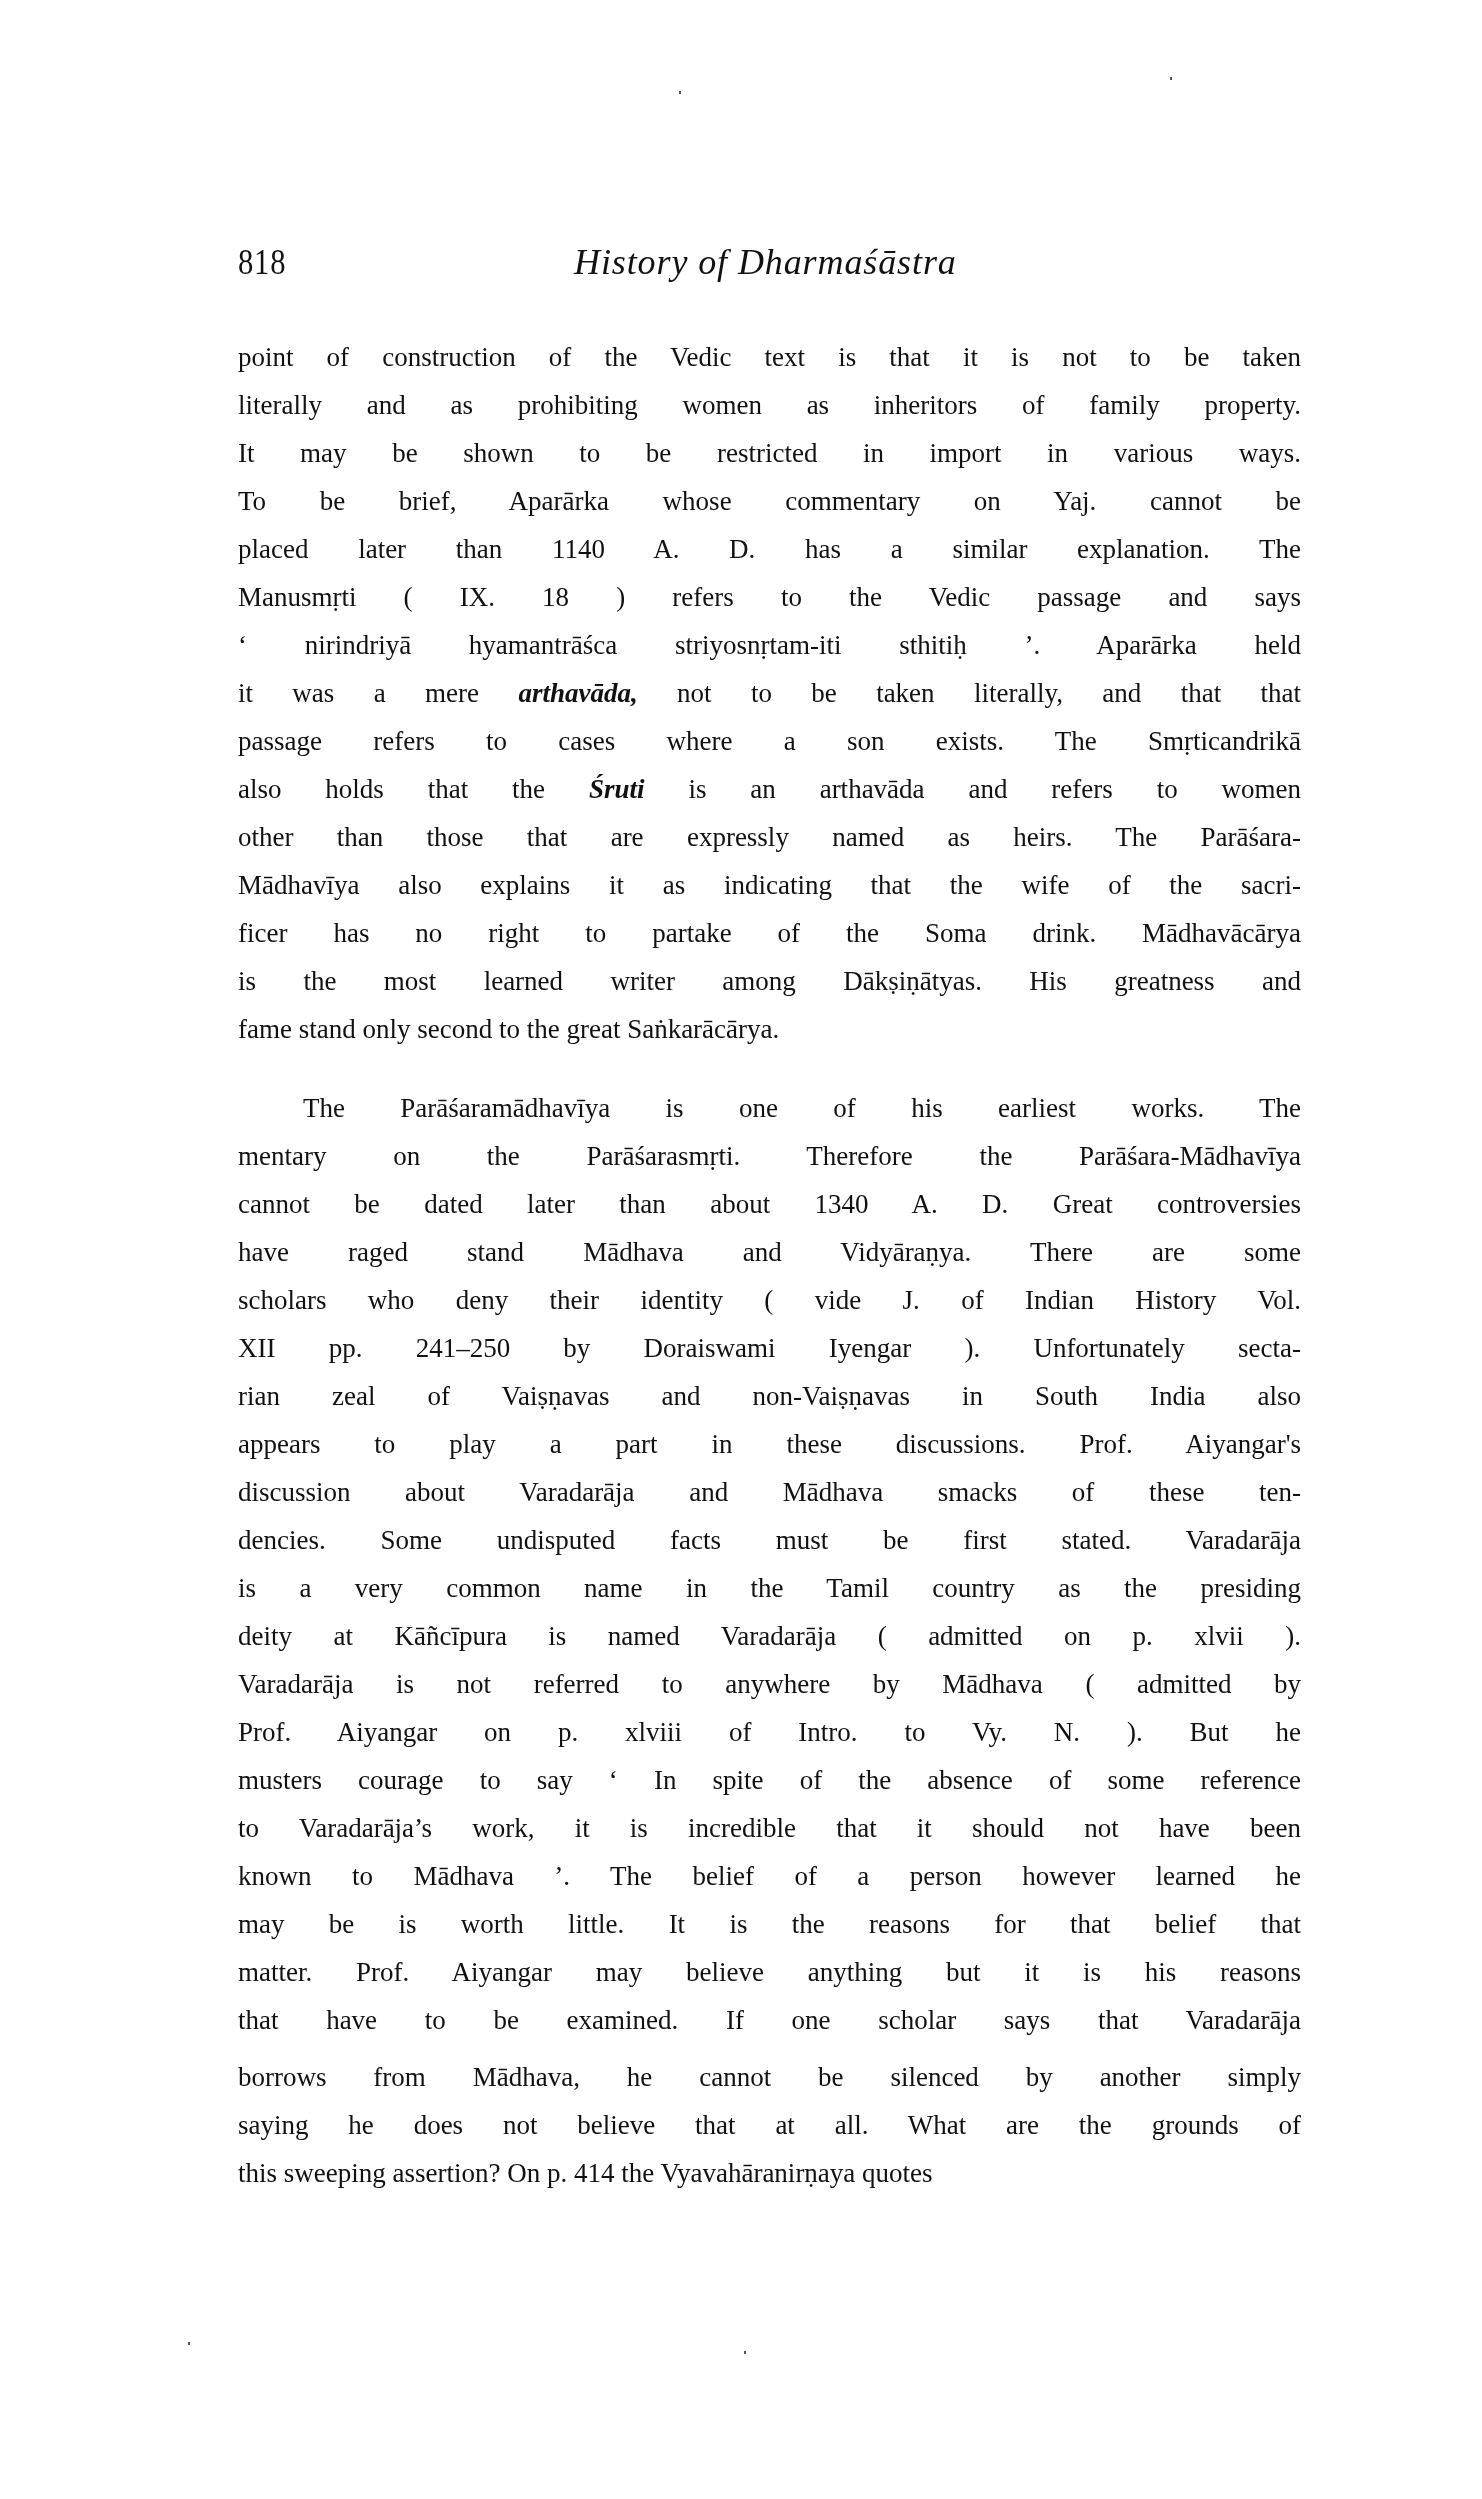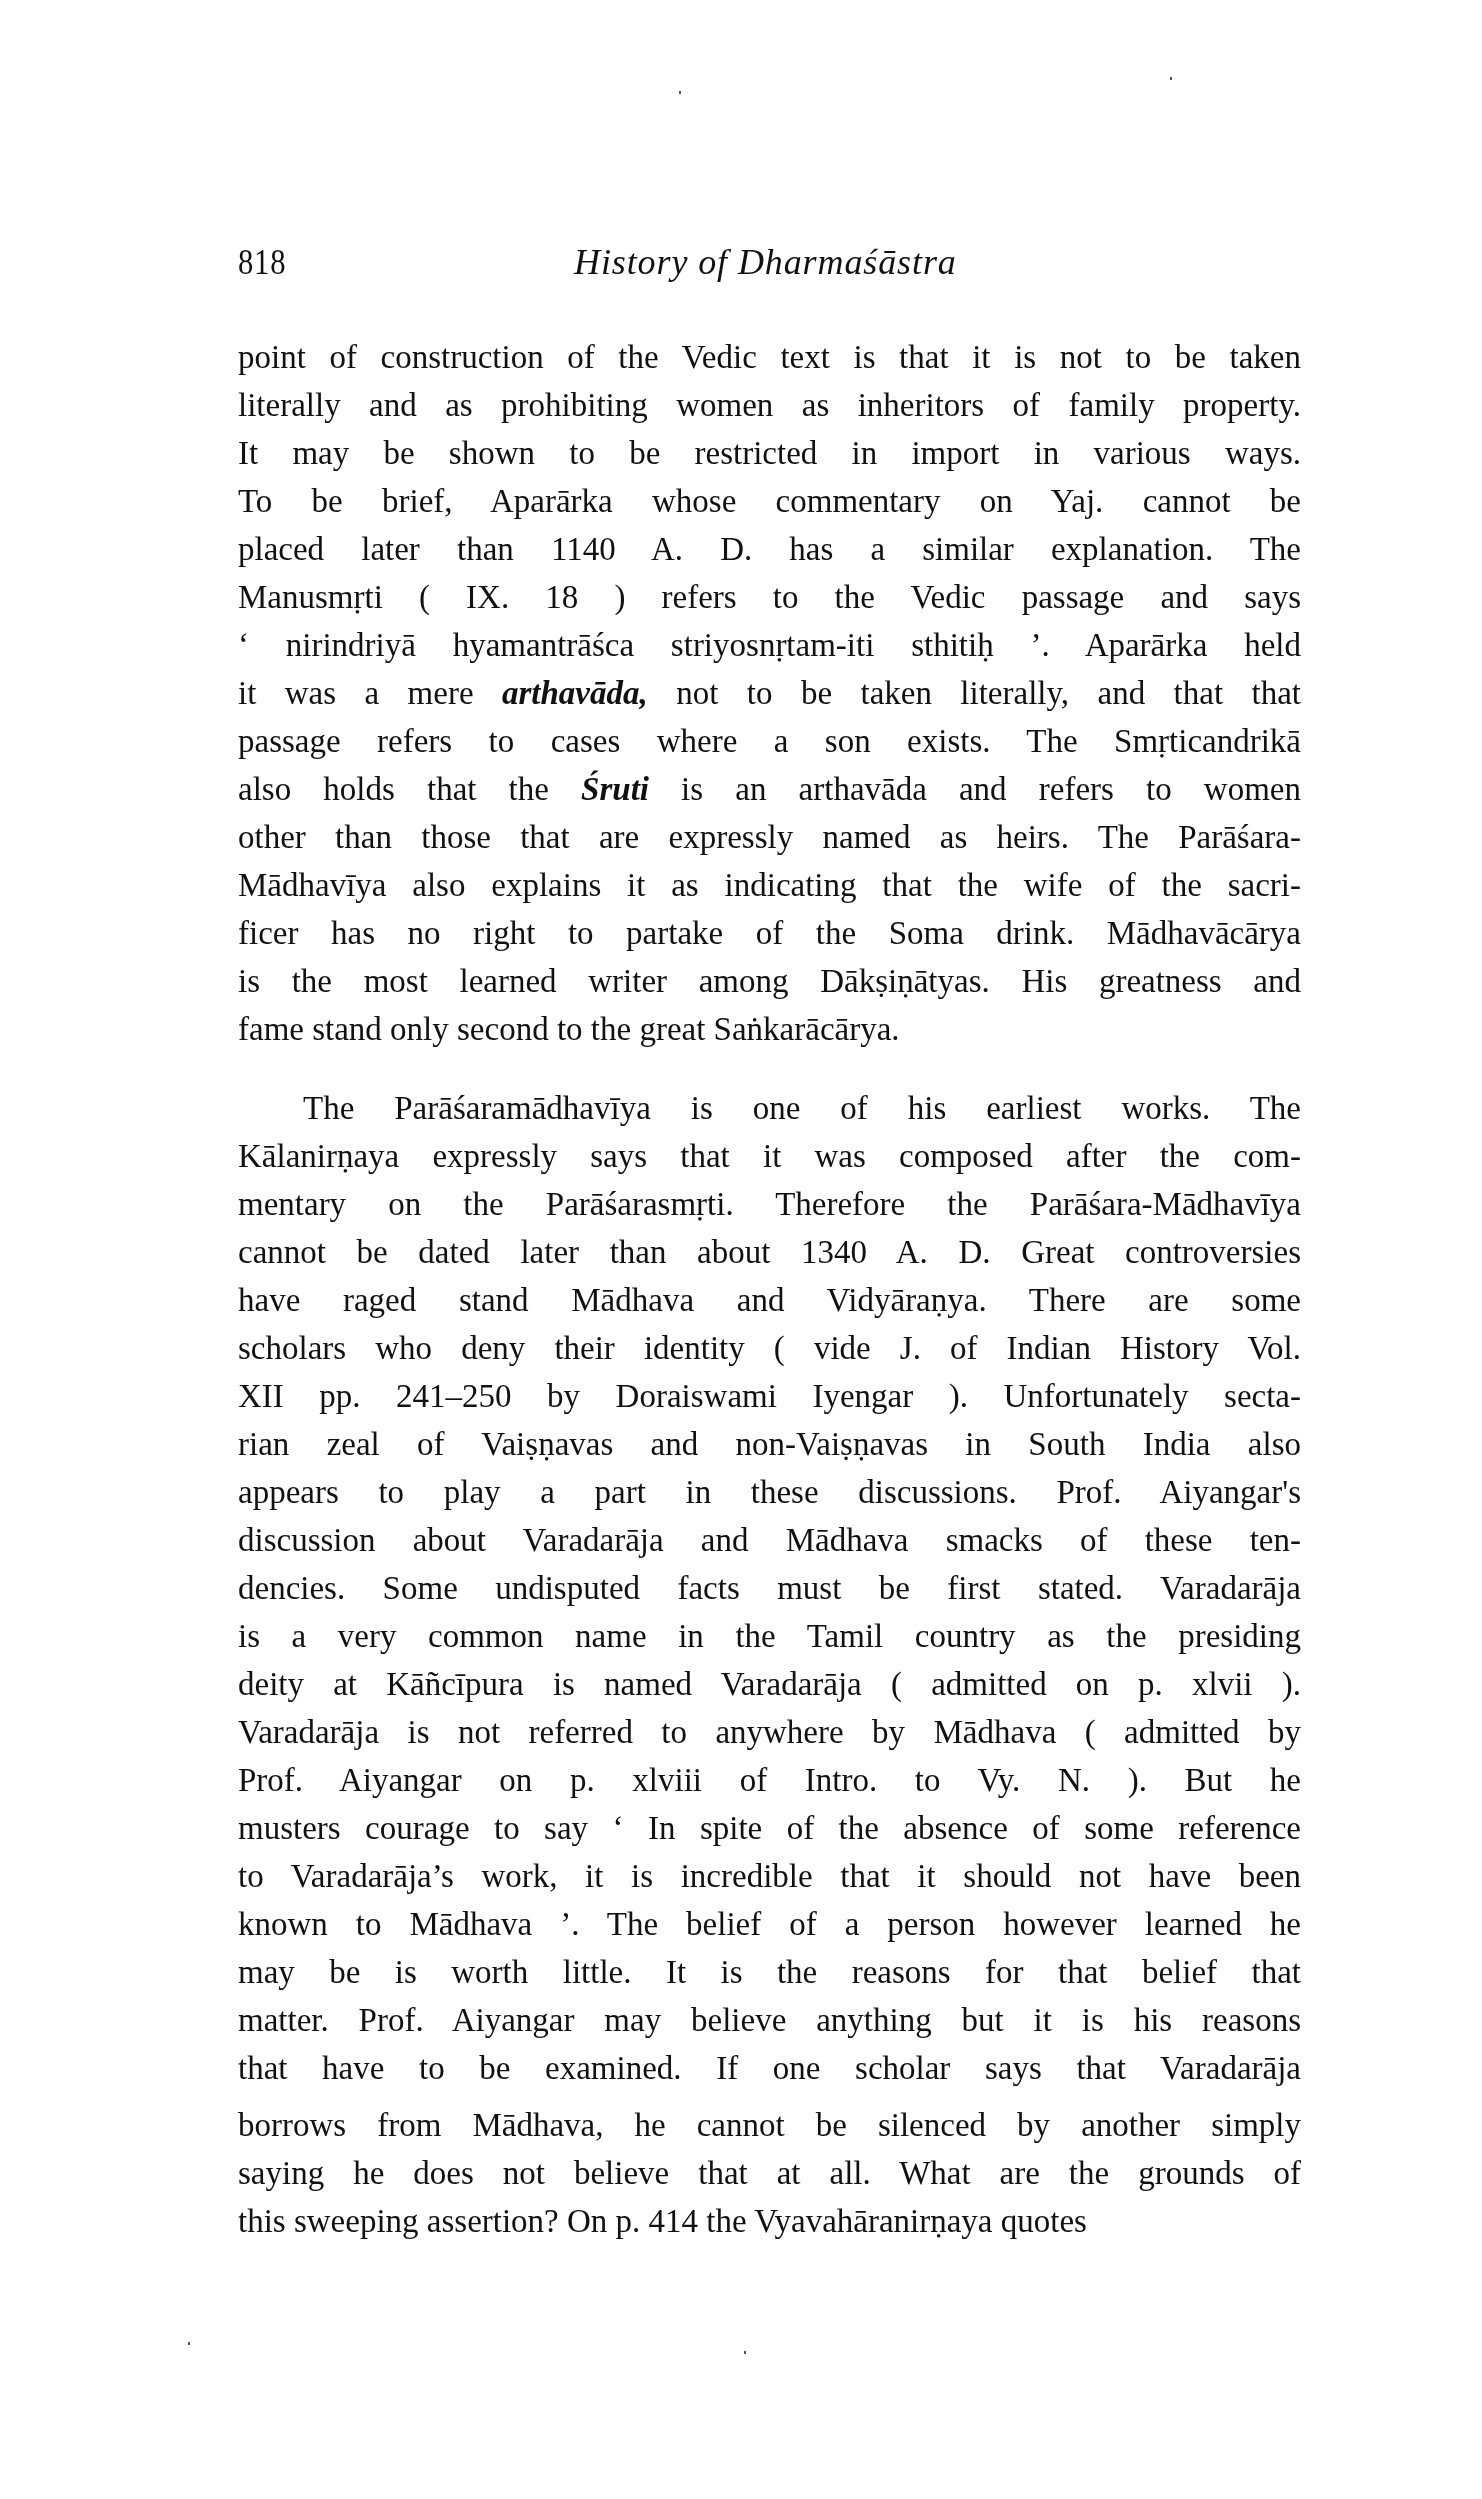--- a/index.html
+++ b/index.html
@@ -1,21 +1,21 @@
 <!DOCTYPE html>
 <html style="font-size:14.4px"><head>
 <meta charset="utf-8">
 <style>
   html, body { margin: 0; padding: 0; background: #ffffff; }
   body { width: 1483px; height: 2500px; position: relative; overflow: hidden; color: #111; }
   .page { position: absolute; left: 0; top: 0; width: 1259px; height: 2500px; background: #fff; margin-top: 28px; }
   .running-head { position: absolute; top: 212px; left: 238px; width: 1063px; height: 45px; }
   .page-number { position: absolute; left: 0; top: 0; font-family: "Liberation Serif", serif; font-size: 36px; line-height: 45px; letter-spacing: 0.9px; transform: scaleX(0.85); transform-origin: left; }
   .running-title { position: absolute; left: 336px; top: 0; font-family: "Liberation Serif", serif; font-style: italic; font-size: 36px; line-height: 45px; letter-spacing: 0.9px; }
-  .body-text { position: absolute; left: 238px; top: 305px; width: 1063px; font-family: "Liberation Serif", serif; font-size: 33px; }
+  .body-text { position: absolute; left: 238px; top: 305px; width: 1063px; font-family: "Liberation Serif", serif; font-size: 27px; }
   .para { margin: 0; }
   .line { display: block; height: 48px; line-height: 48px; white-space: nowrap; text-align: justify; text-align-last: justify; }
   .line.last { text-align-last: left; }
   .line.indent { padding-left: 65px; }
   .para + .para { margin-top: 30.5px; }
   .gap-extra { margin-top: 9px; }
   em { font-style: italic; font-weight: bold; }
   .speck { position: absolute; width: 1.8px; height: 2.7px; background: #555; }
 </style>
 </head>
@@ -40,21 +40,20 @@
         <span class="line">passage refers to cases where a son exists. The Smṛticandrikā</span>
         <span class="line">also holds that the <em>Śruti</em> is an arthavāda and refers to women</span>
         <span class="line">other than those that are expressly named as heirs. The Parāśara-</span>
         <span class="line">Mādhavīya also explains it as indicating that the wife of the sacri-</span>
         <span class="line">ficer has no right to partake of the Soma drink. Mādhavācārya</span>
         <span class="line">is the most learned writer among Dākṣiṇātyas. His greatness and</span>
         <span class="line last">fame stand only second to the great Saṅkarācārya.</span>
       </div>
       <div class="para">
         <span class="line indent">The Parāśaramādhavīya is one of his earliest works. The</span>
-        <span class="line">Kālanirṇaya expressly says that it was composed after the com-</span>
         <span class="line">mentary on the Parāśarasmṛti. Therefore the Parāśara-Mādhavīya</span>
         <span class="line">cannot be dated later than about 1340 A. D. Great controversies</span>
         <span class="line">have raged stand Mādhava and Vidyāraṇya. There are some</span>
         <span class="line">scholars who deny their identity ( vide J. of Indian History Vol.</span>
         <span class="line">XII pp. 241–250 by Doraiswami Iyengar ). Unfortunately secta-</span>
         <span class="line">rian zeal of Vaiṣṇavas and non-Vaiṣṇavas in South India also</span>
         <span class="line">appears to play a part in these discussions. Prof. Aiyangar's</span>
         <span class="line">discussion about Varadarāja and Mādhava smacks of these ten-</span>
         <span class="line">dencies. Some undisputed facts must be first stated. Varadarāja</span>
         <span class="line">is a very common name in the Tamil country as the presiding</span>

